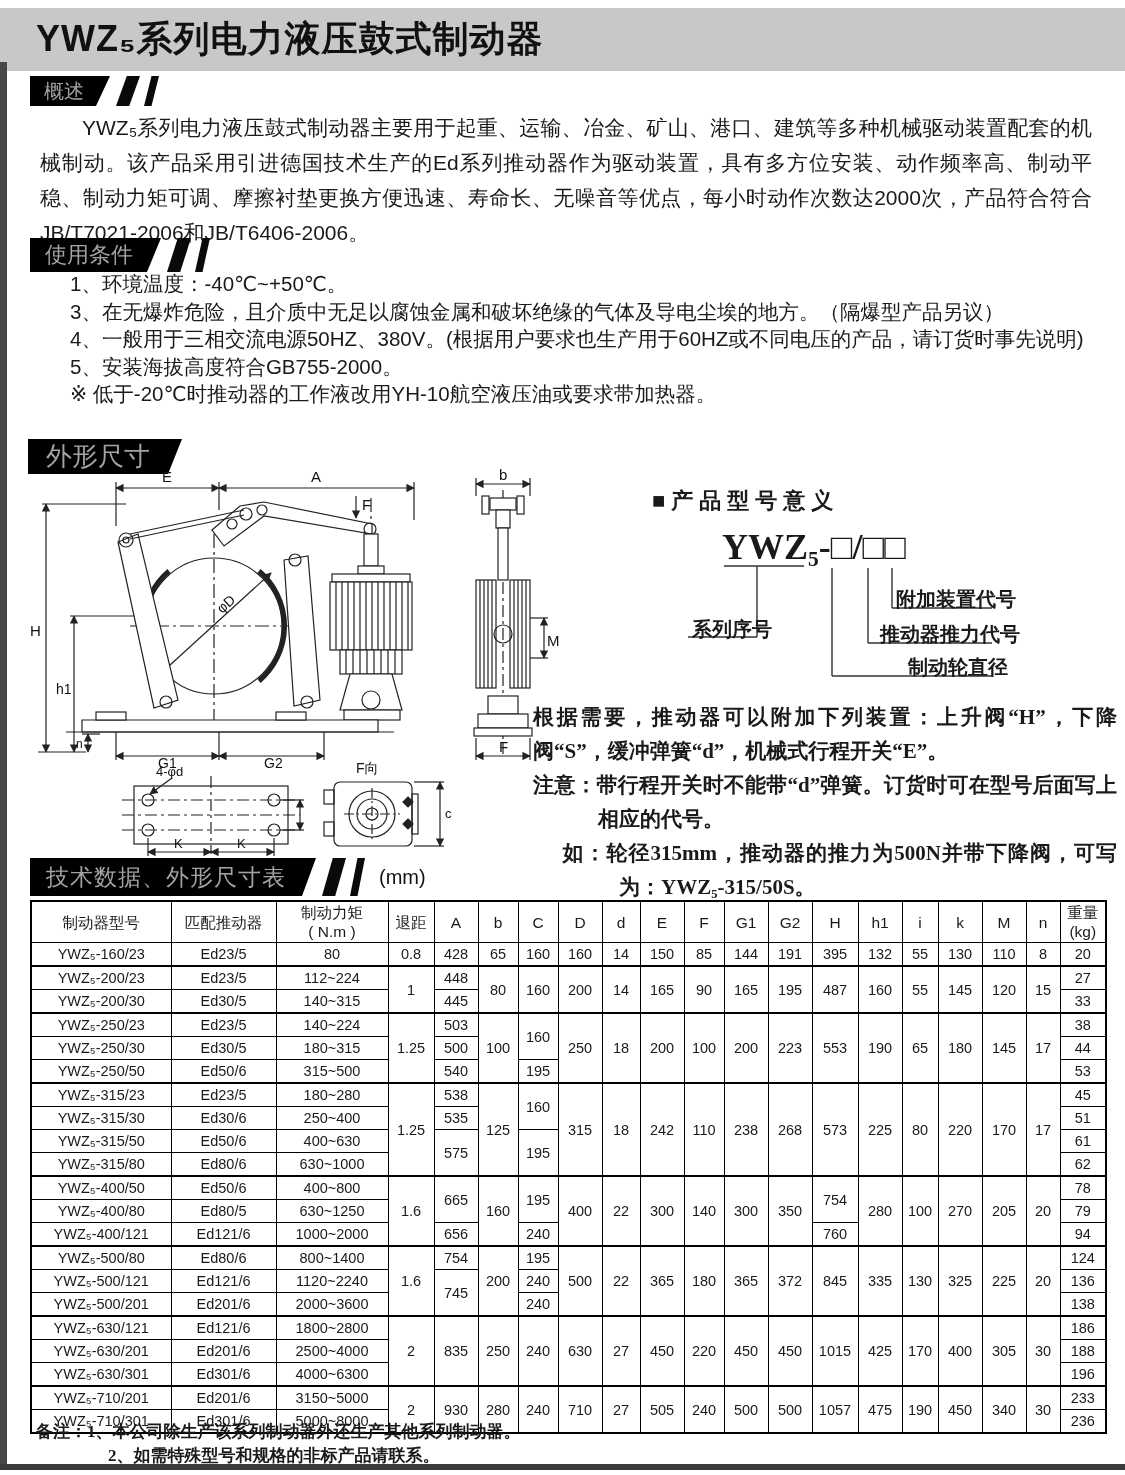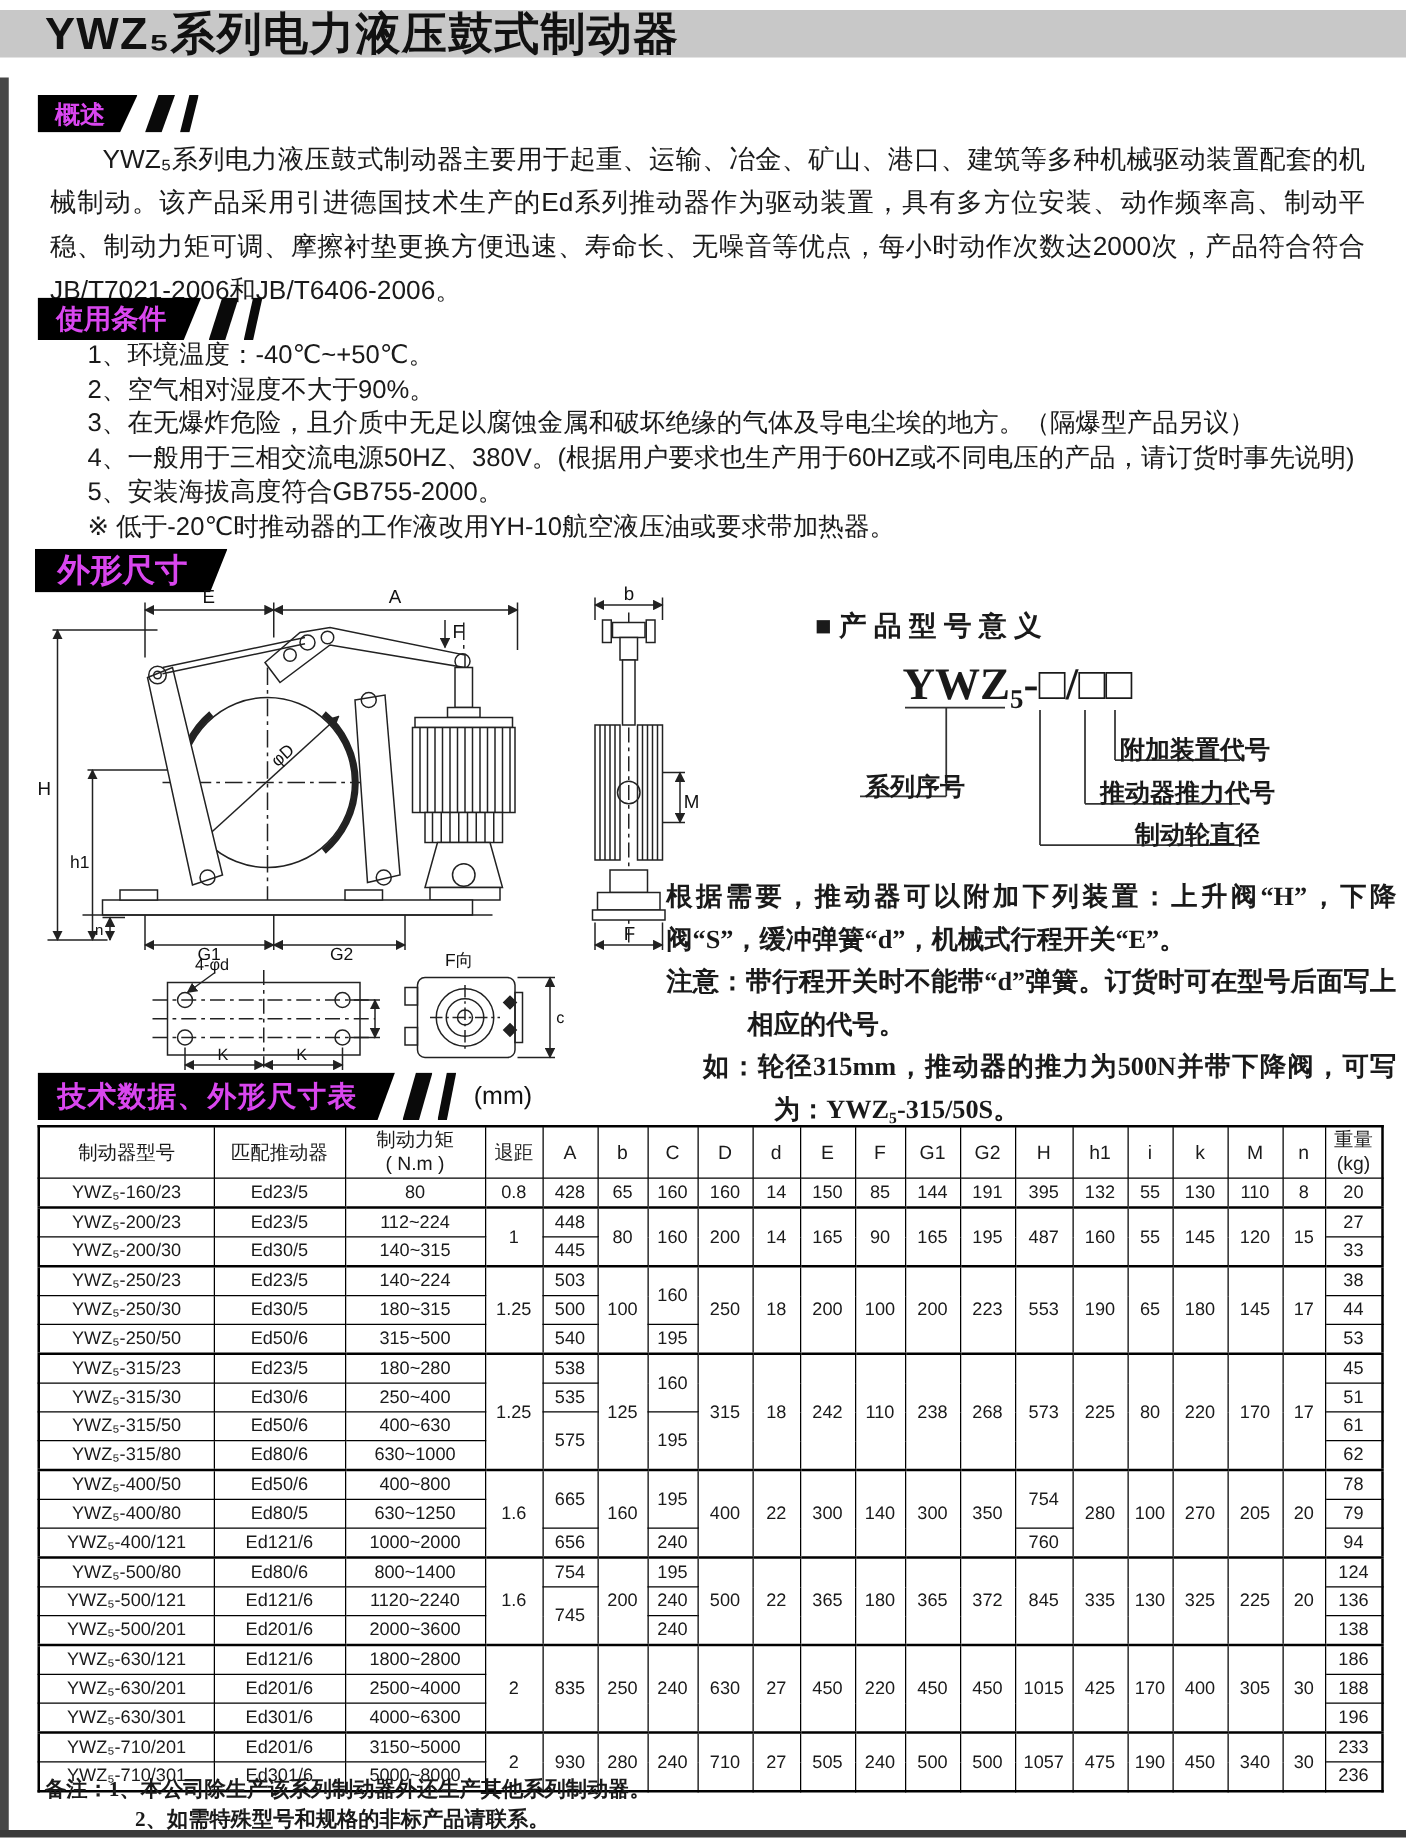--- a/index.html
+++ b/index.html
@@ -1,26 +1,26 @@
 <!DOCTYPE html>
 <html><head>
 <meta charset="utf-8">
 <style>
   html,body{margin:0;padding:0;background:#ffffff;}
   .page{position:relative;width:1125px;height:1475px;background:#fff;overflow:hidden;
         font-family:"Liberation Sans","DejaVu Sans",sans-serif;color:#1a1a1a;}
   
-  .top-banner{position:absolute;left:0;top:8px;width:1125px;height:38px;background:#c8c8c8;
+  .top-banner{position:absolute;left:0;top:8px;width:1125px;height:63px;background:#c8c8c8;
               display:flex;align-items:center;}
   .top-banner .title{font-size:36px;font-weight:bold;color:#111;margin-left:36px;letter-spacing:1px;}
   .left-bar{position:absolute;left:0;top:62px;width:7px;height:1406px;background:#474747;}
   .bottom-bar{position:absolute;left:0;top:1464px;width:1125px;height:6px;background:#3a3a3a;}
   
   .sec{position:absolute;display:flex;align-items:stretch;}
-  .sec .plate{background:#000;color:#d946ef;font-weight:bold;display:flex;align-items:center;
+  .sec .plate{background:#000;color:#a3a3a3;font-weight:normal;display:flex;align-items:center;
               clip-path:polygon(0 0,100% 0,calc(100% - 14px) 100%,0 100%);}
   .stripe{display:inline-block;background:#0a0a0a;margin-left:6px;}
   .s1{width:24px;clip-path:polygon(45% 0,100% 0,55% 100%,0 100%);}
   .s2{width:15px;margin-left:4px;clip-path:polygon(50% 0,100% 0,50% 100%,0 100%);}
   .mm{font-size:20px;color:#111;margin-left:14px;align-self:center;}
   
   .overview{position:absolute;left:40px;top:110px;width:1052px;font-size:21px;line-height:35px;
             text-align:justify;text-indent:2em;}
   .cond{position:absolute;left:70px;top:270px;width:1030px;font-size:20.5px;line-height:27.5px;}
   .cond div{white-space:nowrap;}
@@ -77,21 +77,20 @@
   <div class="overview">YWZ₅系列电力液压鼓式制动器主要用于起重、运输、冶金、矿山、港口、建筑等多种机械驱动装置配套的机械制动。该产品采用引进德国技术生产的Ed系列推动器作为驱动装置，具有多方位安装、动作频率高、制动平稳、制动力矩可调、摩擦衬垫更换方便迅速、寿命长、无噪音等优点，每小时动作次数达2000次，产品符合符合JB/T7021-2006和JB/T6406-2006。</div>
 
   <div class="sec" style="left:30px;top:238px;height:34px;">
     <div class="plate" style="font-size:22px;padding:0 28px 0 15px;">使用条件</div>
     <span class="stripe s1"></span>
     <span class="stripe s2"></span>
   </div>
 
   <div class="cond">
     <div>1、环境温度：-40℃~+50℃。</div>
-    <div>2、空气相对湿度不大于90%。</div>
     <div>3、在无爆炸危险，且介质中无足以腐蚀金属和破坏绝缘的气体及导电尘埃的地方。（隔爆型产品另议）</div>
     <div>4、一般用于三相交流电源50HZ、380V。(根据用户要求也生产用于60HZ或不同电压的产品，请订货时事先说明)</div>
     <div>5、安装海拔高度符合GB755-2000。</div>
     <div>※ 低于-20℃时推动器的工作液改用YH-10航空液压油或要求带加热器。</div>
   </div>
 
   <div class="sec" style="left:28px;top:436px;height:38px;align-items:flex-end;">
     <div class="plate" style="font-size:26px;padding:0 32px 0 18px;">外形尺寸</div>
     <span class="stripe s1"></span>
     <span class="stripe s2"></span>

